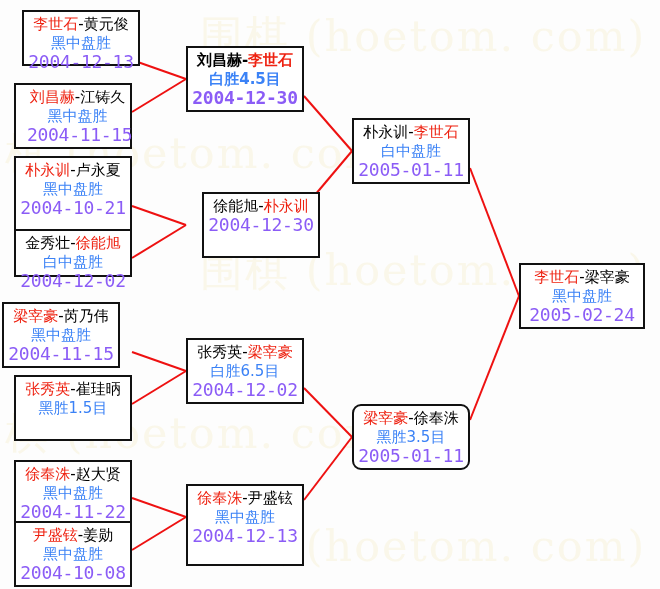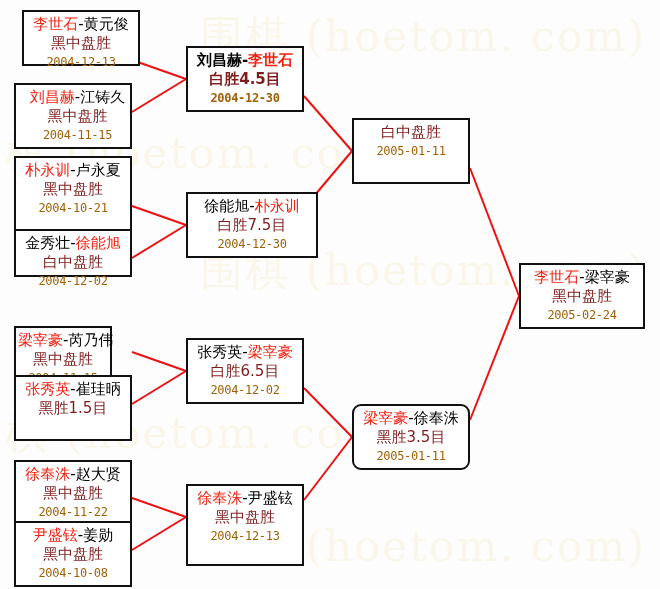--- a/index.html
+++ b/index.html
@@ -58,27 +58,27 @@
     white-space: nowrap;
     color: #000000;
     font-family: "DejaVu Sans", "Liberation Sans", sans-serif;
   }
   .p-win  { color: #ee2211; }
   .p-lose { color: #000000; }
   .p-dash { color: #000000; }
   .result {
     font-size: 15px;
     line-height: 19px;
-    color: #7f1d1d;
+    color: #3b82f6;
     white-space: nowrap;
   }
   .date {
-    font-size: 12px;
+    font-size: 18px;
     line-height: 18px;
-    color: #a16207;
+    color: #8b5cf6;
     white-space: nowrap;
     font-family: "DejaVu Sans Mono", "Liberation Mono", monospace;
     letter-spacing: -0.3px;
   }
 </style>
 </head>
 <body>
 
 <div id="bracket-root">
 
@@ -121,21 +121,21 @@
       <div class="match-box" style="left: 14px; top: 156px; width: 118px; height: 84px; border-color: rgb(17, 17, 17);">
         <div class="players"><span class="p-win" style="color: rgb(238, 34, 17);">朴永训</span><span class="p-dash">-</span><span class="p-lose">卢永夏</span></div>
         <div class="result">黑中盘胜</div>
         <div class="date">2004-10-21</div>
       </div>
       <div class="match-box" style="left: 14px; top: 229px; width: 118px; height: 48px; border-color: rgb(17, 17, 17);">
         <div class="players"><span class="p-lose">金秀壮</span><span class="p-dash">-</span><span class="p-win" style="color: rgb(238, 34, 17);">徐能旭</span></div>
         <div class="result">白中盘胜</div>
         <div class="date">2004-12-02</div>
       </div>
-      <div class="match-box" style="left: 14px; top: 302px; width: 98px; height: 66px; border-color: rgb(17, 17, 17); margin-top: 24px;">
+      <div class="match-box" style="left: 2px; top: 302px; width: 118px; height: 66px; border-color: rgb(17, 17, 17);">
         <div class="players"><span class="p-win" style="color: rgb(238, 34, 17);">梁宰豪</span><span class="p-dash">-</span><span class="p-lose">芮乃伟</span></div>
         <div class="result">黑中盘胜</div>
         <div class="date">2004-11-15</div>
       </div>
       <div class="match-box" style="left: 14px; top: 375px; width: 118px; height: 66px; border-color: rgb(17, 17, 17);">
         <div class="players"><span class="p-win" style="color: rgb(238, 34, 17);">张秀英</span><span class="p-dash">-</span><span class="p-lose">崔珪昞</span></div>
         <div class="result">黑胜1.5目</div>
       </div>
       <div class="match-box" style="left: 14px; top: 460px; width: 118px; height: 66px; border-color: rgb(17, 17, 17);">
         <div class="players"><span class="p-win" style="color: rgb(238, 34, 17);">徐奉洙</span><span class="p-dash">-</span><span class="p-lose">赵大贤</span></div>
@@ -145,36 +145,36 @@
       <div class="match-box" style="left: 14px; top: 521px; width: 118px; height: 66px; border-color: rgb(17, 17, 17);">
         <div class="players"><span class="p-win" style="color: rgb(238, 34, 17);">尹盛铉</span><span class="p-dash">-</span><span class="p-lose">姜勋</span></div>
         <div class="result">黑中盘胜</div>
         <div class="date">2004-10-08</div>
       </div>
       <div class="match-box" style="left: 186px; top: 46px; width: 118px; height: 66px; border-color: rgb(17, 17, 17); font-weight: bold;">
         <div class="players"><span class="p-lose">刘昌赫</span><span class="p-dash">-</span><span class="p-win" style="color: rgb(238, 34, 17);">李世石</span></div>
         <div class="result">白胜4.5目</div>
         <div class="date">2004-12-30</div>
       </div>
-      <div class="match-box" style="left: 186px; top: 192px; width: 132px; height: 66px; border-color: rgb(17, 17, 17);">
+      <div class="match-box" style="left: 202px; top: 192px; width: 118px; height: 66px; border-color: rgb(17, 17, 17);">
         <div class="players"><span class="p-lose">徐能旭</span><span class="p-dash">-</span><span class="p-win" style="color: rgb(238, 34, 17);">朴永训</span></div>
-        <div class="result">白胜7.5目</div>
         <div class="date">2004-12-30</div>
       </div>
       <div class="match-box" style="left: 186px; top: 338px; width: 118px; height: 66px; border-color: rgb(17, 17, 17);">
         <div class="players"><span class="p-lose">张秀英</span><span class="p-dash">-</span><span class="p-win" style="color: rgb(238, 34, 17);">梁宰豪</span></div>
         <div class="result">白胜6.5目</div>
         <div class="date">2004-12-02</div>
       </div>
       <div class="match-box" style="left: 186px; top: 484px; width: 118px; height: 82px; border-color: rgb(17, 17, 17);">
         <div class="players"><span class="p-win" style="color: rgb(238, 34, 17);">徐奉洙</span><span class="p-dash">-</span><span class="p-lose">尹盛铉</span></div>
         <div class="result">黑中盘胜</div>
         <div class="date">2004-12-13</div>
       </div>
       <div class="match-box" style="left: 352px; top: 118px; width: 118px; height: 66px; border-color: rgb(17, 17, 17);">
+        <div class="players"><span class="p-lose">朴永训</span><span class="p-dash">-</span><span class="p-win" style="color: rgb(238, 34, 17);">李世石</span></div>
         <div class="result">白中盘胜</div>
         <div class="date">2005-01-11</div>
       </div>
       <div class="match-box" style="left: 352px; top: 404px; width: 118px; height: 66px; border-color: rgb(17, 17, 17); border-radius: 9px;">
         <div class="players"><span class="p-win" style="color: rgb(238, 34, 17);">梁宰豪</span><span class="p-dash">-</span><span class="p-lose">徐奉洙</span></div>
         <div class="result">黑胜3.5目</div>
         <div class="date">2005-01-11</div>
       </div>
       <div class="match-box" style="left: 519px; top: 263px; width: 126px; height: 66px; border-color: rgb(17, 17, 17);">
         <div class="players"><span class="p-win" style="color: rgb(238, 34, 17);">李世石</span><span class="p-dash">-</span><span class="p-lose">梁宰豪</span></div>

